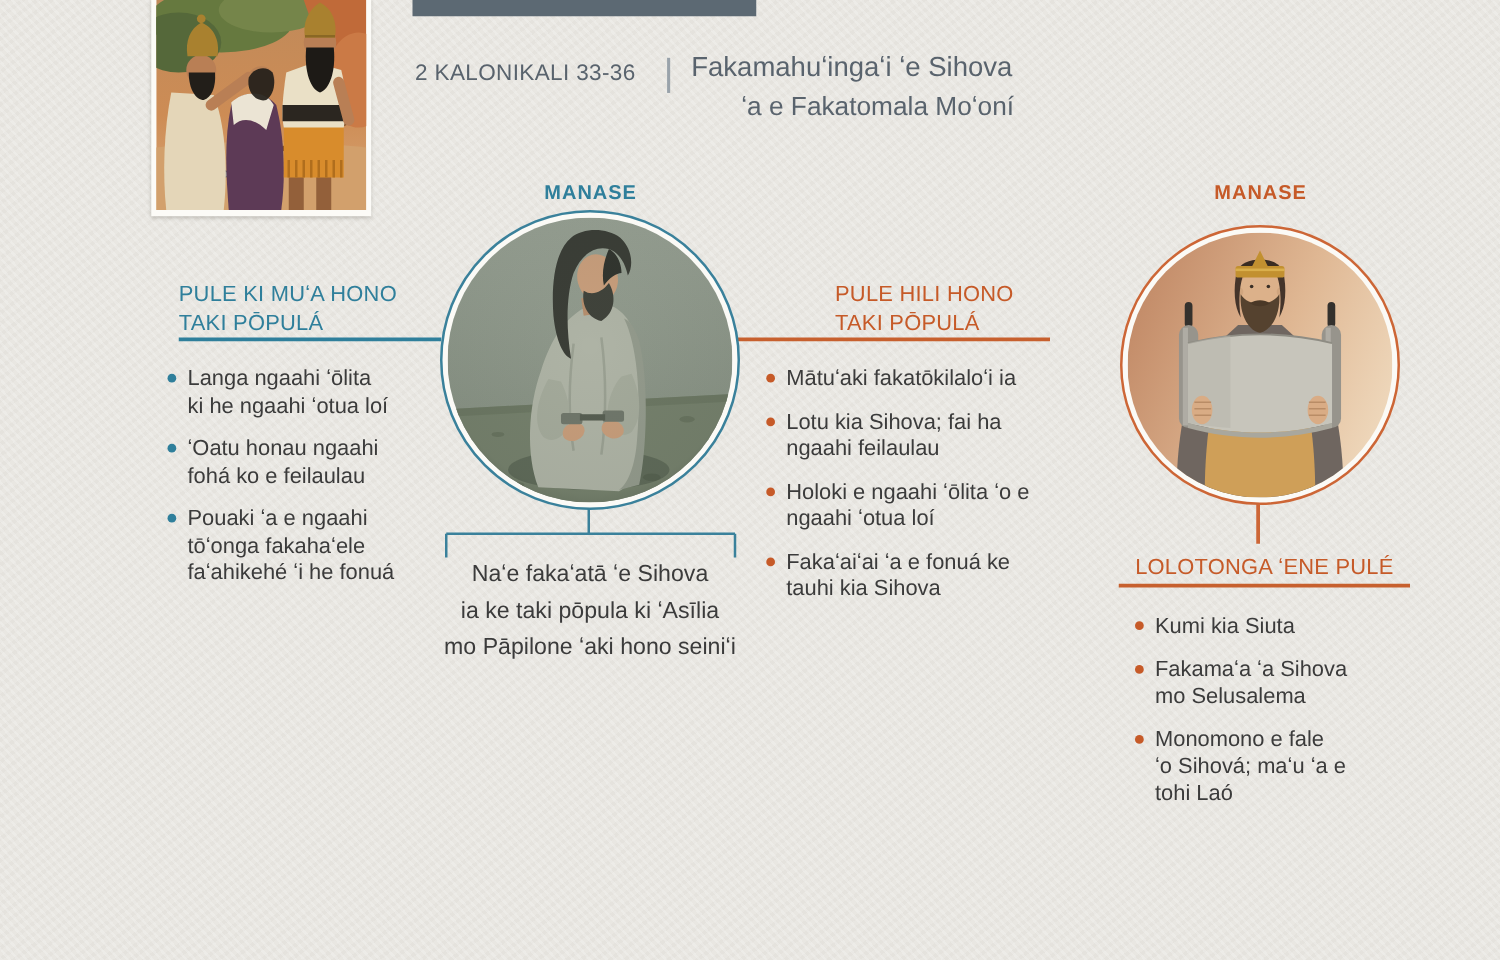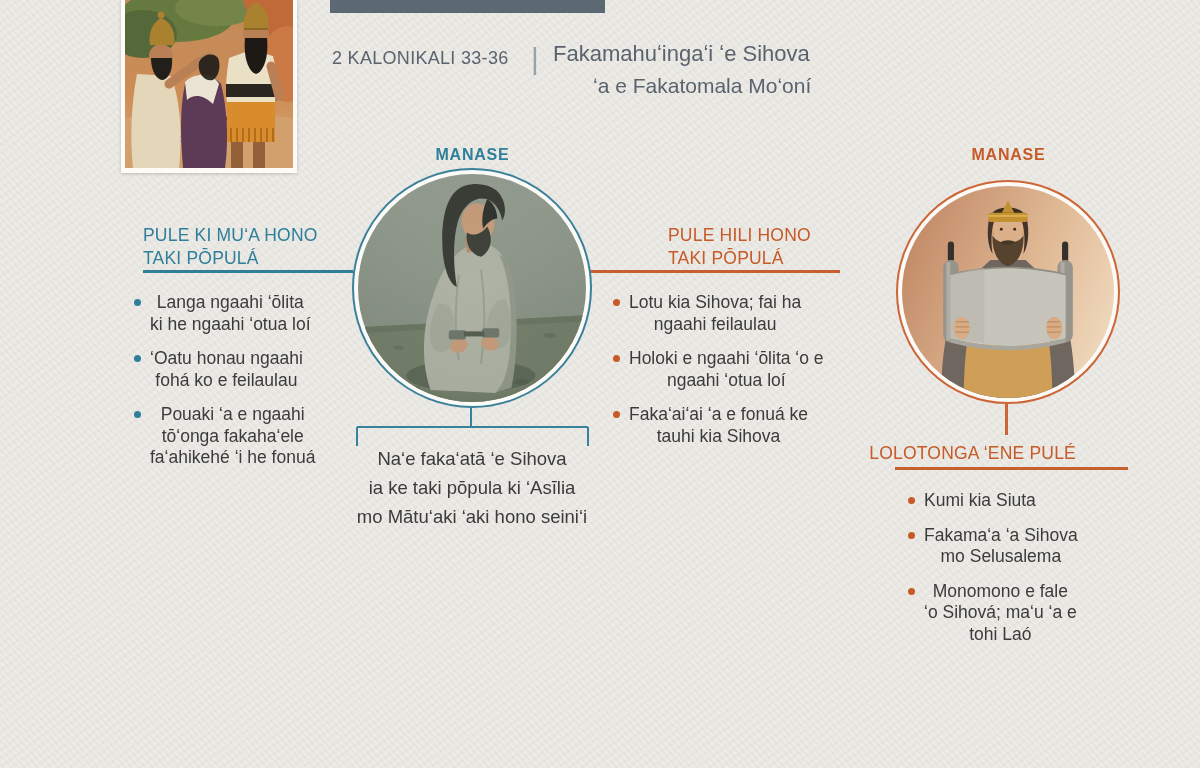--- a/index.html
+++ b/index.html
@@ -44,27 +44,27 @@
   .orange-bg{background:#c7602e;}
   .line-left{left:143px;top:270px;width:210px;}
   .line-mid{left:590px;top:270px;width:250px;}
   .line-right{left:895px;top:467px;width:233px;}
   .stem-siosaia{left:1005px;top:402px;width:2.5px;height:33px;background:#cd6636;}
   .bracket{left:355px;top:404px;}
   
   .sec-head{font-weight:400;font-size:17.5px;line-height:23px;letter-spacing:.2px;white-space:pre-line;}
   .head-left{left:143px;top:224px;}
   .head-mid{left:623px;top:224px;margin-left:45px;}
-  .head-right{left:843px;top:442px;width:233px;text-align:right;white-space:nowrap;}
+  .head-right{left:895px;top:442px;width:233px;text-align:center;white-space:nowrap;}
   
   .list{display:block;}
   .list-left{left:134px;top:292px;width:235px;}
   .list-mid{left:613px;top:292px;width:250px;}
   .list-right{left:908px;top:490px;width:230px;}
-  .li{display:flex;gap:9px;margin-bottom:13px;text-align:center;}
+  .li{display:flex;gap:9px;margin-bottom:13px;}
   .dot{flex:0 0 auto;width:7px;height:7px;border-radius:50%;margin-top:7px;}
   .li-text{white-space:pre-line;font-size:17.5px;line-height:21.5px;color:#3b3b3b;}
   
   .caption{left:340px;top:444px;width:264px;text-align:center;font-size:18.5px;line-height:29px;color:#3b3b3b;white-space:pre-line;}
 </style>
 </head>
 <body>
 
 <div id="canvas">
 
@@ -199,38 +199,42 @@
 faʻahikehé ʻi he fonuá</span>
       </div>
   </div>
 
   <div class="abs sec-head orange-t head-mid">PULE HILI HONO
 TAKI PŌPULÁ</div>
 
   <div class="abs list list-mid">
     <div class="li">
         <span class="dot" style="background:#c65a28"></span>
+        <span class="li-text">Mātuʻaki fakatōkilaloʻi ia</span>
+      </div>
+    <div class="li">
+        <span class="dot" style="background:#c65a28"></span>
         <span class="li-text">Lotu kia Sihova; fai ha
 ngaahi feilaulau</span>
       </div>
     <div class="li">
         <span class="dot" style="background:#c65a28"></span>
         <span class="li-text">Holoki e ngaahi ʻōlita ʻo e
 ngaahi ʻotua loí</span>
       </div>
     <div class="li">
         <span class="dot" style="background:#c65a28"></span>
         <span class="li-text">Fakaʻaiʻai ʻa e fonuá ke
 tauhi kia Sihova</span>
       </div>
   </div>
 
   <div class="abs caption">Naʻe fakaʻatā ʻe Sihova
 ia ke taki pōpula ki ʻAsīlia
-mo Mātuʻaki ʻaki hono seiniʻi</div>
+mo Pāpilone ʻaki hono seiniʻi</div>
 
   <div class="abs person-label orange-t siosaia-label">MANASE</div>
 
   <div class="abs stem-siosaia"></div>
 
   <div class="abs circle siosaia-circle">
     <div class="circle-img">
       <svg viewBox="0 0 206 206" preserveAspectRatio="none">
         <defs>
           <linearGradient id="sbg" x1="0" y1=".3" x2="1" y2=".7">

